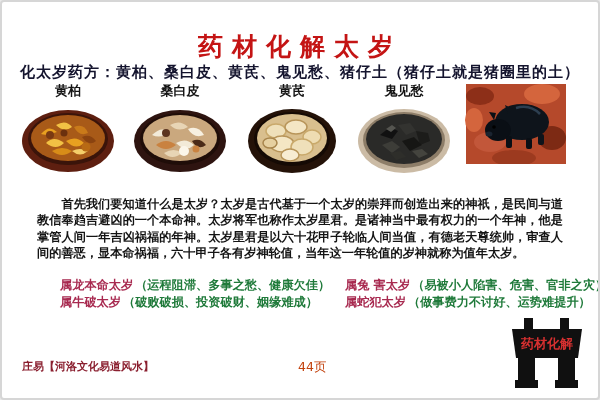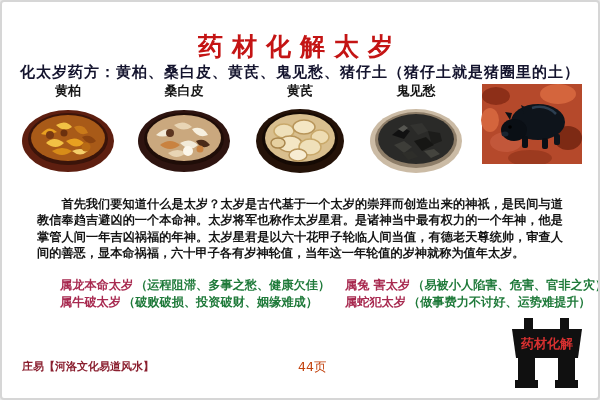--- a/index.html
+++ b/index.html
@@ -14,21 +14,21 @@
     font-family:"DejaVu Serif",serif;font-size:25px;font-weight:bold;
     color:#c41414;letter-spacing:9px;
   }
   .subtitle{
     position:absolute;top:61px;left:0;right:0;text-align:center;
     font-size:15px;font-weight:bold;color:#14142e;letter-spacing:1px;
     white-space:nowrap;
   }
   .herbs-row{
     position:absolute;top:81px;left:10px;right:10px;height:98px;
-    display:flex;justify-content:space-between;
+    display:flex;
   }
   .herb{width:112px;text-align:center;}
   .herb-label{font-size:13px;font-weight:bold;color:#141414;height:15px;line-height:15px;}
   .herb-img{width:104px;height:80px;margin:1px auto 0;}
   .textcol{position:absolute;left:20px;right:20px;color:#141414;}
   .intro{top:179px;font-size:12.2px;line-height:16.3px;font-weight:600;
     text-align:justify;text-indent:2em;margin:15px;}
   .yearline{top:241px;font-size:12.2px;line-height:16.3px;font-weight:700;
     text-align:justify;text-indent:2em;margin:0;}
   .red{color:#c0283a;}

